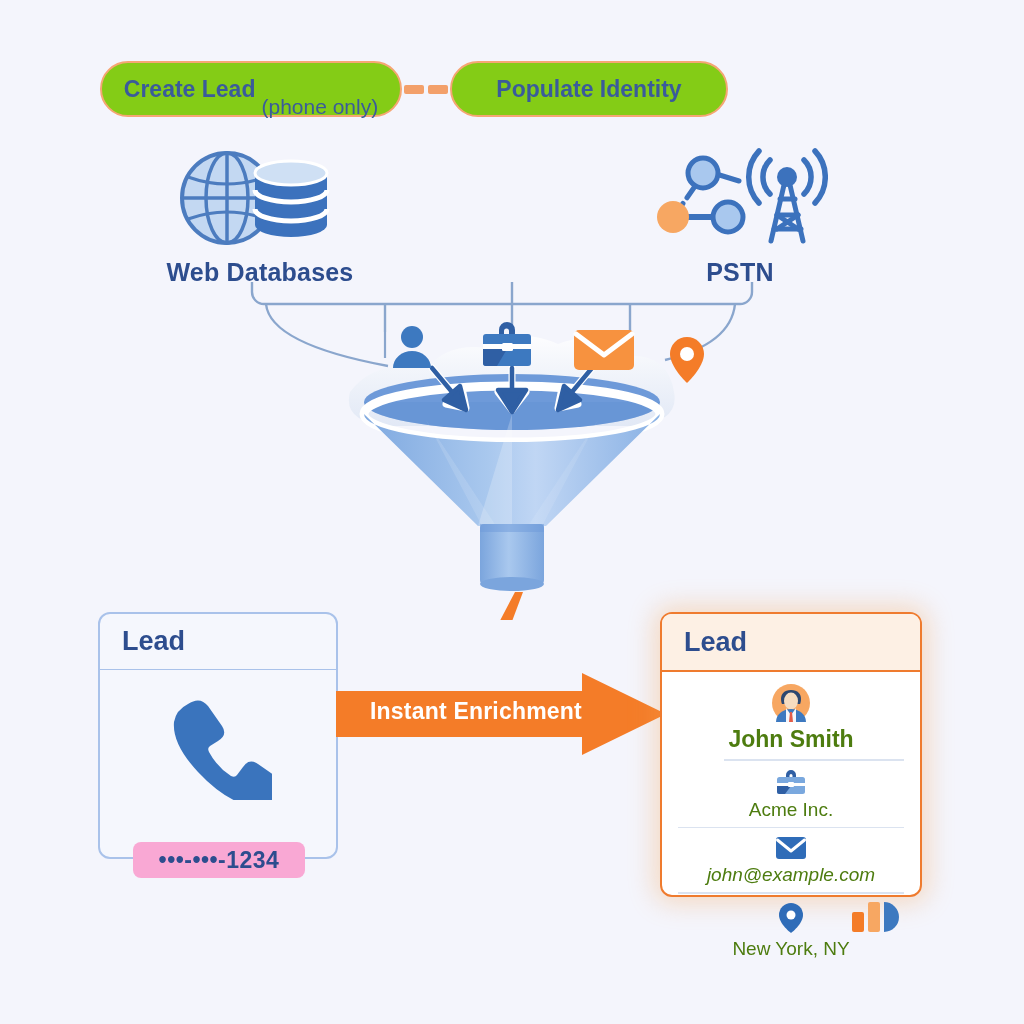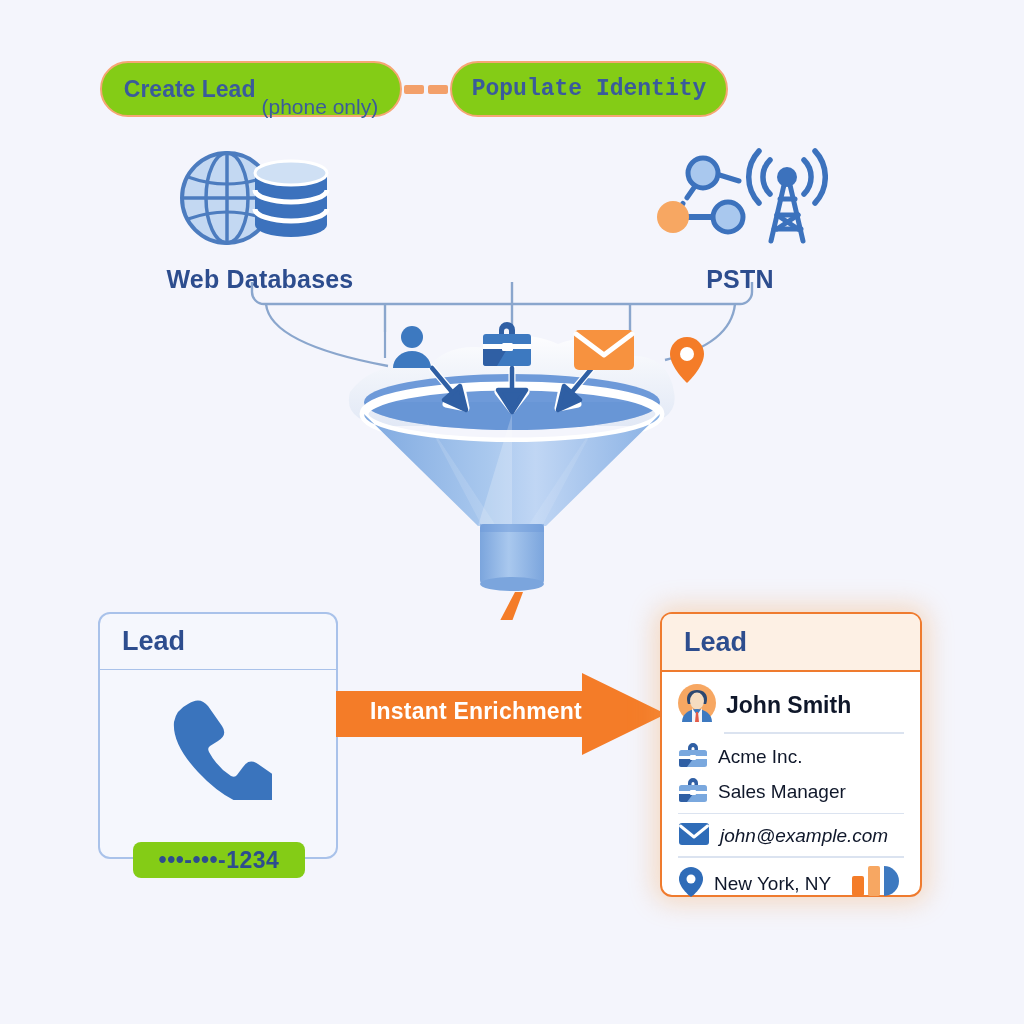--- a/index.html
+++ b/index.html
@@ -40,40 +40,40 @@
     align-items: center;
     justify-content: center;
     color: #3a5b9b;
     font-size: 23px;
     white-space: nowrap;
     box-sizing: border-box;
     padding: 0 22px;
   }
   .pill-1 { width: 302px; }
   .pill-2 { width: 210px; }
-  .pill-3 { width: 278px; font-family: Liberation Mono, monospace; }
+  .pill-3 { width: 278px; }
   .pill b { font-weight: bold; }
   .pill .sub { font-weight: normal; font-size: 21px; margin-left: 6px; margin-top: 36px; }
   .pill-link {
     width: 20px;
     height: 9px;
     background: #f3a06a;
     border-radius: 2px;
     margin: 0 2px;
     flex: 0 0 auto;
   }
 
   
   .src {
     position: absolute;
     text-align: center;
   }
   .src .glyph { height: 100px; display: flex; align-items: flex-end; justify-content: center; }
   .src .cap {
-    margin-top: 20px;
+    margin-top: 13px;
     font-size: 25px;
     font-weight: bold;
     color: #2d4d8e;
     letter-spacing: .2px;
   }
   #src-web  { left: 155px; top: 145px; width: 210px; }
   #src-cnam { left: 420px; top: 145px; width: 175px; }
   #src-pstn { left: 650px; top: 145px; width: 180px; }
 
   
@@ -111,21 +111,21 @@
   }
   #phone-glyph {
     position: absolute;
     left: 0; right: 0; top: 22px;
     display: flex; justify-content: center;
   }
   #phone-pill {
     position: absolute;
     left: 33px; top: 172px;
     width: 172px; height: 36px;
-    background: #84cc16;
+    background: #f9a8d4;
     border-radius: 8px;
     display: flex; align-items: center; justify-content: center;
     font-size: 23px; font-weight: bold; color: #2d4d8e;
     letter-spacing: .5px;
   }
 
   #card-right {
     left: 660px; top: 612px;
     width: 262px; height: 285px;
     background: #ffffff;
@@ -138,22 +138,22 @@
     border-bottom: 2.5px solid #ef7b2e;
     border-radius: 9px 9px 0 0;
     display: flex; align-items: center;
     padding-left: 22px;
     font-size: 27px; font-weight: bold; color: #2d4d8e;
   }
   #card-right .card-bd { padding: 12px 16px 0 16px; }
   .row {
     display: flex;
     align-items: center;
-    gap: 10px;
-    color: #0f172a;
+    color: #4d7c0f;
+    flex-direction: column;
   }
   .row .txt { font-size: 19px; }
   .row.name .txt { font-size: 23px; font-weight: bold; }
   .hr { height: 1.5px; background: #dbe3f0; margin: 6px 0 8px 46px; }
   .hr.full { margin-left: 0; }
   #row-name { margin-bottom: 2px; }
   #row-company { margin-bottom: 5px; }
   #row-title { margin-bottom: 2px; }
   #row-email { margin-bottom: 2px; font-style: italic; }
   #row-loc { position: relative; align-items: center; }
@@ -392,32 +392,20 @@
             <path d="M10 6 a5 5 0 0 1 10 0 v3 h-3.5 v-2.5 a1.5 1.5 0 0 0 -3 0 v2.5 h-3.5 z" fill="#2f5fa4"></path>
             <rect x="1" y="8" width="28" height="17" rx="2.5" fill="#7aa8de"></rect>
             <rect x="1" y="14" width="28" height="3" fill="#ffffff"></rect>
             <path d="M1 17 L15 17 L9 25 H3.5 a2.5 2.5 0 0 1 -2.5 -2.5 z" fill="#2f5fa4"></path>
             <rect x="12" y="13" width="6" height="5" rx="1" fill="#ffffff"></rect>
           </svg>
         </span>
         <span class="txt">Acme Inc.</span>
       </div>
 
-      <div class="row" id="row-title">
-        <span>
-          <svg width="30" height="26" viewBox="0 0 30 26">
-            <path d="M10 6 a5 5 0 0 1 10 0 v3 h-3.5 v-2.5 a1.5 1.5 0 0 0 -3 0 v2.5 h-3.5 z" fill="#2f5fa4"></path>
-            <rect x="1" y="8" width="28" height="17" rx="2.5" fill="#7aa8de"></rect>
-            <rect x="1" y="14" width="28" height="3" fill="#ffffff"></rect>
-            <path d="M1 17 L15 17 L9 25 H3.5 a2.5 2.5 0 0 1 -2.5 -2.5 z" fill="#2f5fa4"></path>
-            <rect x="12" y="13" width="6" height="5" rx="1" fill="#ffffff"></rect>
-          </svg>
-        </span>
-        <span class="txt">Sales Manager</span>
-      </div>
       <div class="hr full"></div>
 
       <div class="row" id="row-email">
         <span>
           <svg width="32" height="24" viewBox="0 0 32 24">
             <rect x="1" y="1" width="30" height="22" rx="3" fill="#2f6cb8"></rect>
             <path d="M2.5 4 L16 15 L29.5 4" fill="none" stroke="#ffffff" stroke-width="3" stroke-linecap="round" stroke-linejoin="round"></path>
           </svg>
         </span>
         <span class="txt">john@example.com</span>

